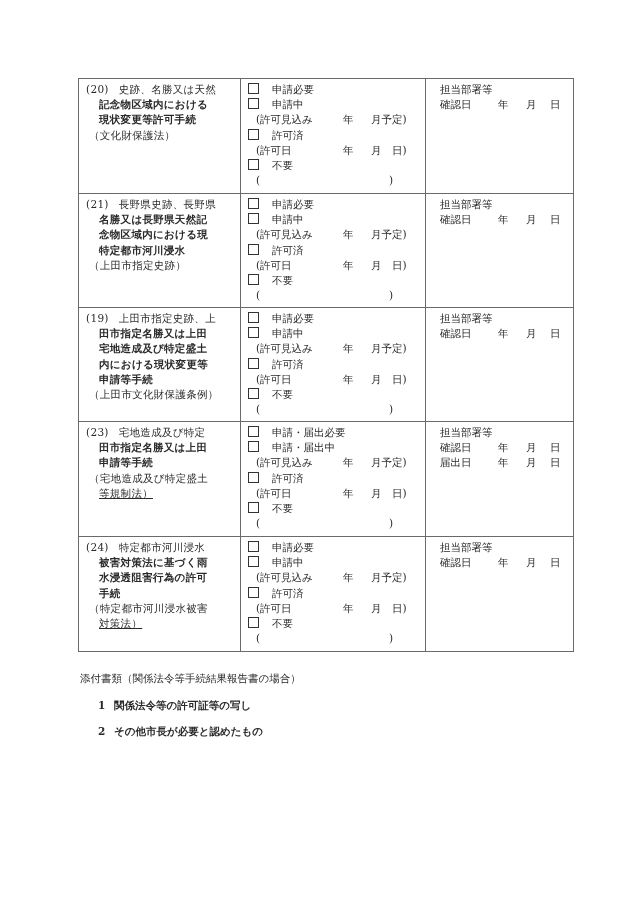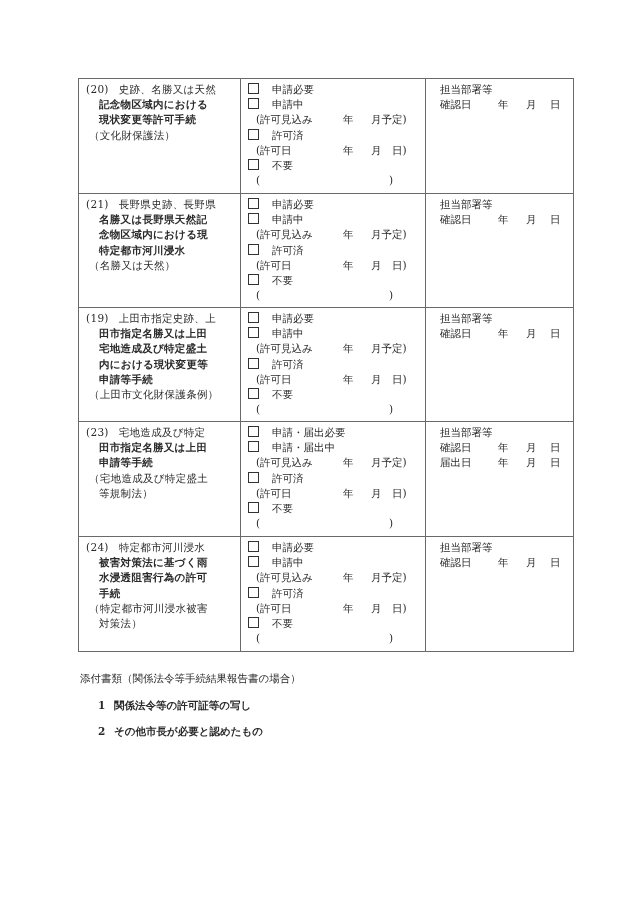--- a/index.html
+++ b/index.html
@@ -23,21 +23,21 @@
     height: 110px;
     line-height: 15.2px;
   }
   td.col-name { width: 151px; padding-left: 7px !important; padding-right: 3px !important; }
   td.col-status { width: 178px; padding-left: 6px !important; }
   td.col-dept { width: 141px; padding-left: 6px !important; }
   .name-line { display: block; white-space: nowrap; letter-spacing: 0.3px; }
   .name-line.first { padding-left: 0; }
   .name-line.cont { padding-left: 13px; font-weight: bold; }
   .name-line.law { padding-left: 3px; }
-  .name-line.law-cont { padding-left: 13px; }
+  .name-line.law-cont { padding-left: 13px; text-decoration: underline; }
   .num { margin-right: 10px; }
   .status-line { display: block; white-space: nowrap; position: relative; height: 15.2px; }
   .cb { display: inline-block; width: 9px; height: 9px; border: 1px solid #333; vertical-align: -1px; margin-right: 13px; margin-left: 1px; }
   .paren-row span { position: absolute; top: 0; margin-left: 9px; }
   .dept-line { display: block; white-space: nowrap; position: relative; height: 15.2px; margin-left: 8px; }
   .dept-line span { position: absolute; top: 0; }
   .attachments { position: absolute; left: 80px; top: 672px; font-size: 10.5px; }
   .attachments .att-title { position: absolute; left: 0; top: 0; white-space: nowrap; font-family: Liberation Serif, serif; }
   .attachments .att-item { position: absolute; left: 18px; white-space: nowrap; font-weight: bold; }
   .att-item .idx { display: inline-block; width: 16px; }
@@ -87,21 +87,21 @@
               <span style="left:110px">日</span>
             </span>
           </td>
         </tr>
         <tr>
           <td class="col-name" style="height:109px">
             <span class="name-line first"><span class="num">(21)</span><span>長野県史跡、長野県</span></span>
             <span class="name-line cont">名勝又は長野県天然記</span>
             <span class="name-line cont">念物区域内における現</span>
             <span class="name-line cont">特定都市河川浸水</span>
-            <span class="name-line law">（名勝又は天然）</span>
+            <span class="name-line law">（上田市指定史跡）</span>
           </td>
           <td class="col-status">
             <span class="status-line"><span class="cb"></span><span>申請必要</span></span>
             <span class="status-line"><span class="cb"></span><span>申請中</span></span>
             <span class="status-line paren-row">
               <span style="left:0">(許可見込み</span>
               <span style="left:87px">年</span>
               <span style="left:115px">月予定)</span>
             </span>
             <span class="status-line"><span class="cb"></span><span>許可済</span></span>

